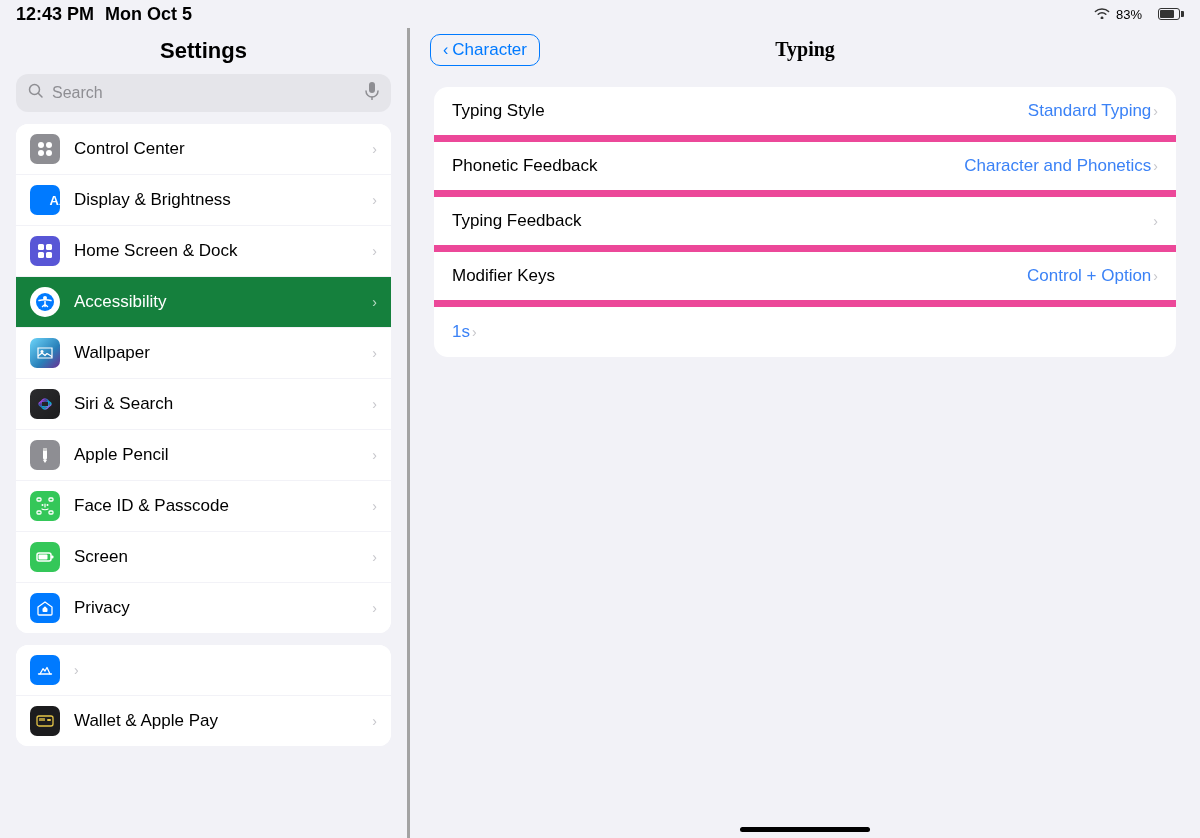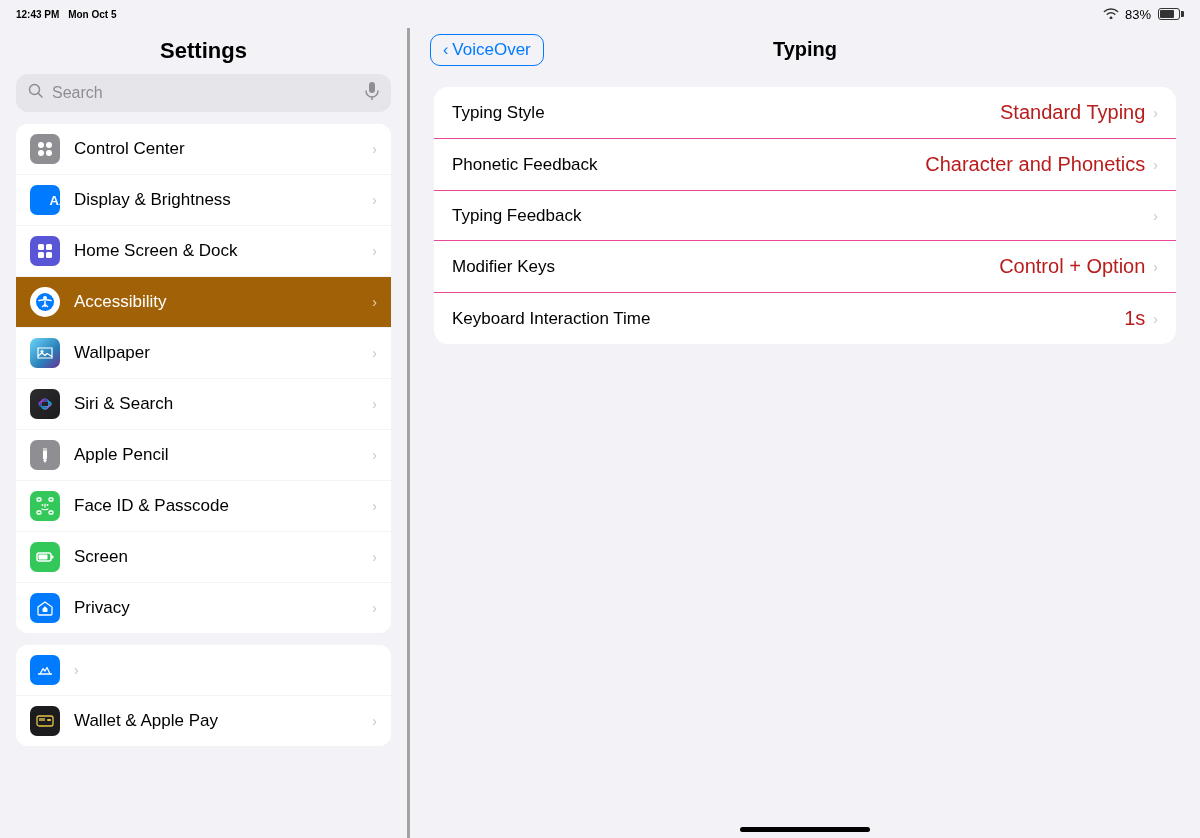--- a/index.html
+++ b/index.html
@@ -17,28 +17,28 @@
     .status-bar {
       display: flex;
       justify-content: space-between;
       align-items: center;
       padding: 4px 16px;
       background: #f2f2f7;
       height: 28px;
       font-size: 13px;
       font-weight: 500;
     }
-    .status-bar-left { font-weight: 600; font-size: 10px; }
+    .status-bar-left { font-weight: 600; font-size: 18px; }
     .status-bar-right {
       display: flex;
       align-items: center;
       gap: 6px;
       font-size: 13px;
     }
-    .battery-status { display: flex; align-items: center; gap: 7px; font-size: 13px; }
+    .battery-status { display: flex; align-items: center; gap: 16px; font-size: 13px; }
     .battery-icon {
       display: inline-flex;
       align-items: center;
       position: relative;
     }
     .battery-body {
       width: 22px;
       height: 12px;
       border: 1.5px solid #333;
       border-radius: 3px;
@@ -119,21 +119,21 @@
       display: flex;
       align-items: center;
       padding: 10px 14px;
       border-bottom: 1px solid #f2f2f7;
       cursor: pointer;
       background: white;
       min-height: 50px;
     }
     .settings-item:last-child { border-bottom: none; }
     .settings-item.active {
-      background: #a16207;
+      background: #15803d;
     }
     .settings-item.active .item-label { color: white; }
     .item-icon {
       width: 30px;
       height: 30px;
       border-radius: 7px;
       display: flex;
       align-items: center;
       justify-content: center;
       margin-right: 14px;
@@ -184,51 +184,52 @@
       cursor: pointer;
       border: 1.5px solid #007aff;
       border-radius: 10px;
       padding: 5px 12px;
     }
     .back-chevron { font-size: 16px; }
     .right-title {
       font-size: 20px;
       font-weight: 700;
       color: #000;
+      font-family: Liberation Serif, serif;
     }
 
     
     .right-content {
       padding: 16px 24px;
       flex: 1;
       overflow-y: auto;
     }
     .settings-card {
       background: white;
       border-radius: 14px;
       overflow: hidden;
     }
     .card-item {
       display: flex;
       align-items: center;
       padding: 14px 18px;
-      border-bottom: 1px solid #ec4899;
+      border-bottom: 7px solid #ec4899;
       cursor: pointer;
       min-height: 50px;
     }
     .card-item:last-child { border-bottom: none; }
     .card-item-label {
       font-size: 17px;
       color: #000;
       flex: 1;
     }
     .card-item-value {
-      font-size: 20px;
-      color: #b91c1c;
-      margin-right: 8px;
+      font-size: 17px;
+      color: #3b82f6;
+      margin-right: 2px;
     }
     .card-chevron {
       color: #c7c7cc;
       font-size: 14px;
     }
 
     
     .home-indicator {
       display: flex;
       justify-content: center;
@@ -446,21 +447,21 @@
         <span class="item-label">Wallet &amp; Apple Pay</span>
         <span class="item-chevron">›</span>
       </div>
     </div>
   </div>
 
   <div class="right-panel">
     <div class="right-header">
       <div class="back-button">
         <span class="back-chevron">‹</span>
-        <span>VoiceOver</span>
+        <span>Character</span>
       </div>
       <span class="right-title">Typing</span>
     </div>
 
     <div class="right-content">
       <div class="settings-card">
 
         <div class="card-item">
           <span class="card-item-label">Typing Style</span>
           <span class="card-item-value">Standard Typing</span>
@@ -479,21 +480,20 @@
           <span class="card-chevron">›</span>
         </div>
 
         <div class="card-item">
           <span class="card-item-label">Modifier Keys</span>
           <span class="card-item-value">Control + Option</span>
           <span class="card-chevron">›</span>
         </div>
 
         <div class="card-item">
-          <span class="card-item-label">Keyboard Interaction Time</span>
           <span class="card-item-value">1s</span>
           <span class="card-chevron">›</span>
         </div>
 
       </div>
     </div>
 
     <div class="home-indicator">
       <div class="home-bar"></div>
     </div>

